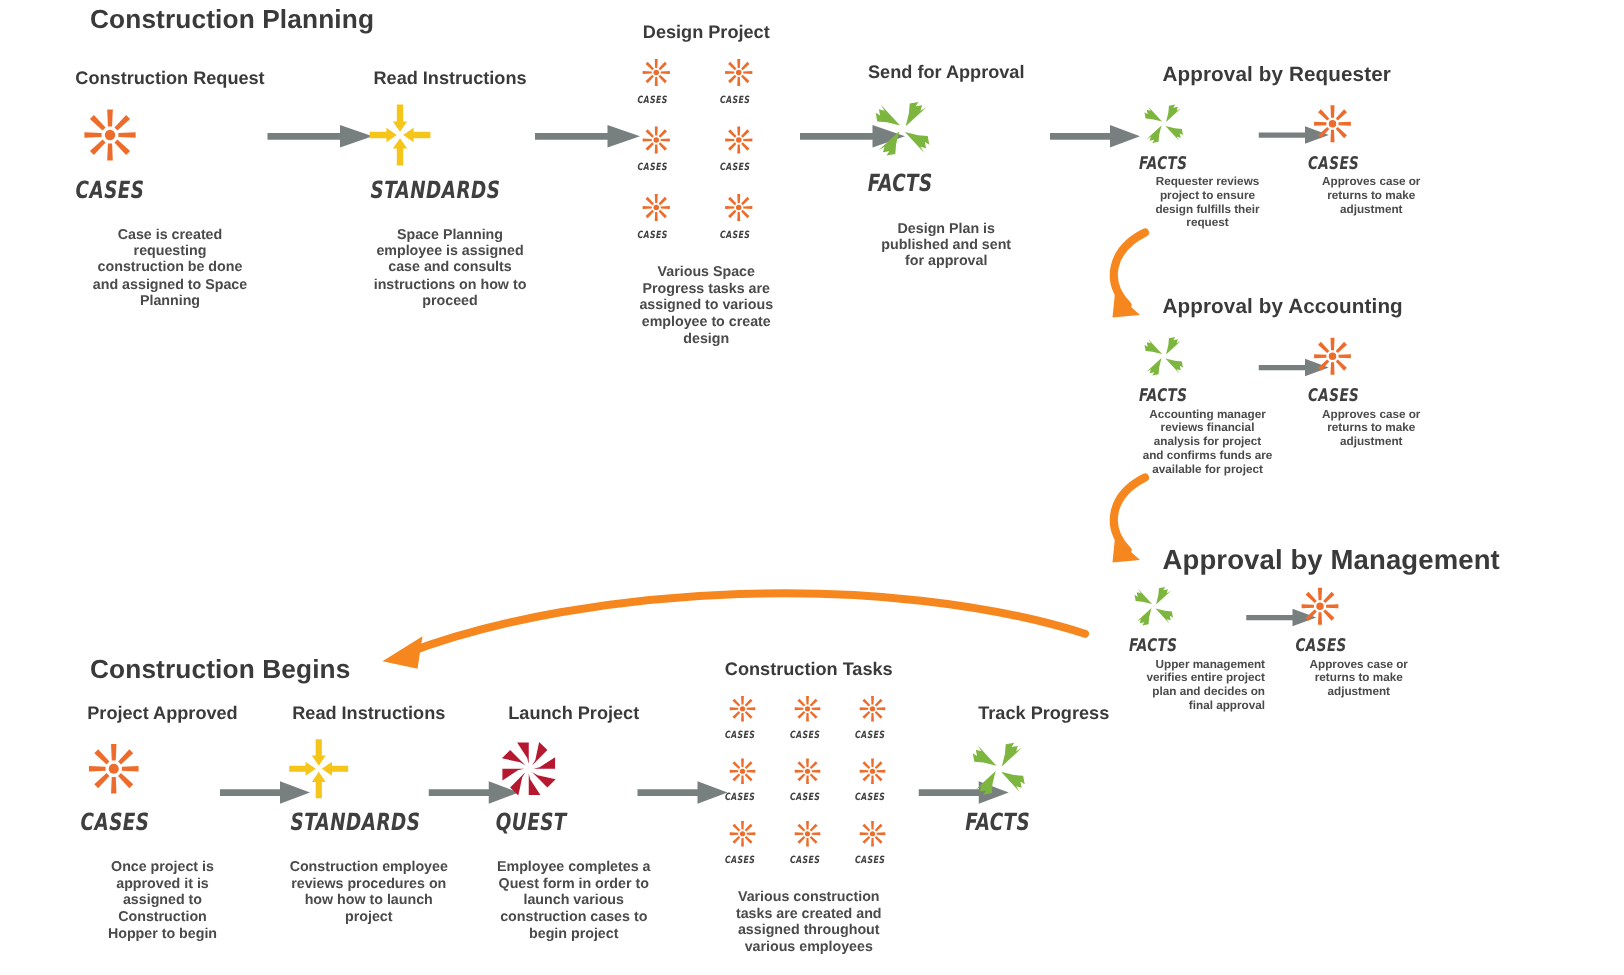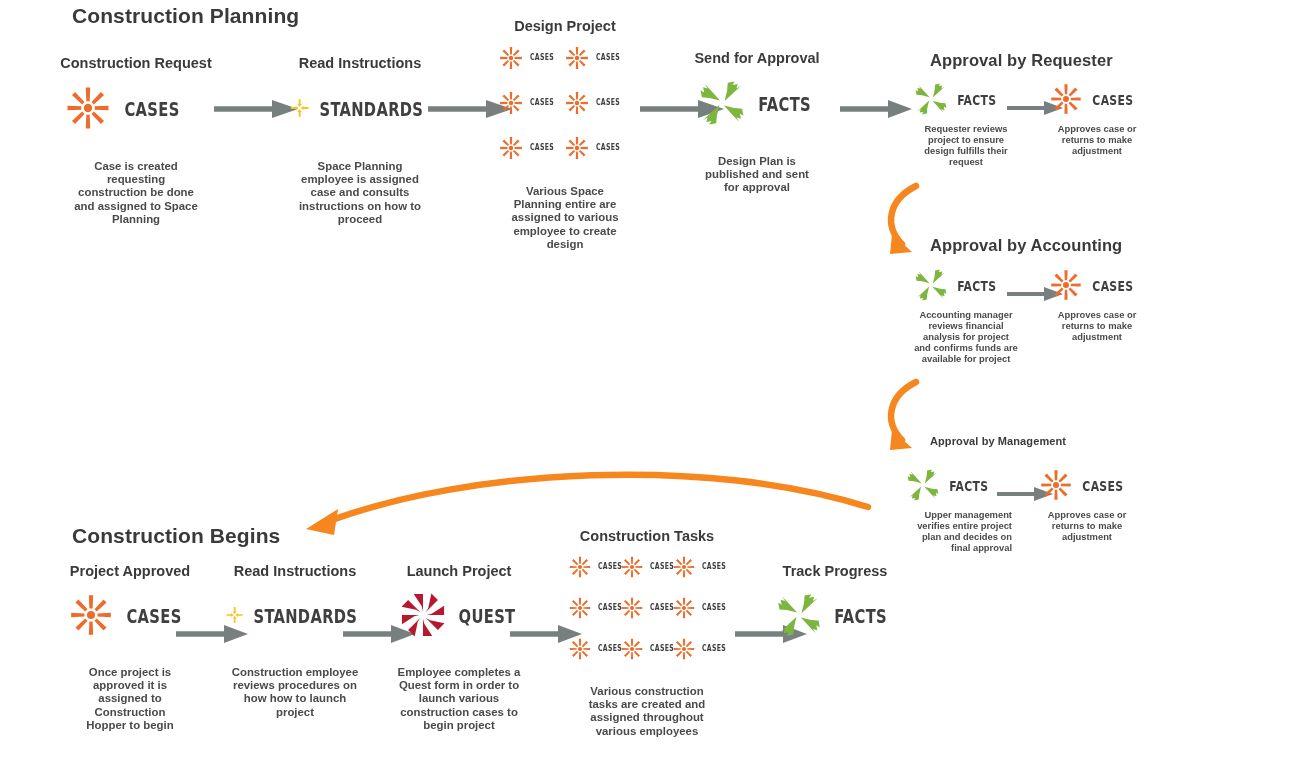--- a/index.html
+++ b/index.html
@@ -26,21 +26,21 @@
   
   .node{position:absolute;text-align:center;}
   .node-title{
     font-size:14.5px;
     font-weight:bold;
     color:#3a3a3a;
     white-space:nowrap;
     margin-bottom:4px;
     line-height:1.15;
   }
-  .icon-wrap{display:flex;flex-direction:row;align-items:center;justify-content:flex-start;}
+  .icon-wrap{display:flex;flex-direction:column;align-items:flex-start;justify-content:flex-start;font-style:italic;}
   .icon-label{
     font-family:"DejaVu Sans Condensed","Liberation Sans", sans-serif;
     font-weight:bold;
     color:#3f3f3f;
     letter-spacing:0.4px;
     line-height:1;
     transform:scaleX(0.86);
   }
   .icon-label.lg{font-size:19px;margin-top:3px;}
   .icon-label.md{font-size:14px;margin-top:2px;}
@@ -227,21 +227,21 @@
           </svg>
         <div class="icon-label sm">CASES</div>
       </div>
       <div class="icon-wrap">
         <svg width="34" height="34" viewBox="0 0 100 100">
             <use href="#def-cases" fill="#ED6C2B"></use>
           </svg>
         <div class="icon-label sm">CASES</div>
       </div>
     </div>
-    <div class="node-desc" style="width:128px;margin-left:9px;">Various Space Planning entire are assigned to various employee to create design</div>
+    <div class="node-desc" style="width:128px;margin-left:9px;">Various Space Progress tasks are assigned to various employee to create design</div>
   </div>
 
   <svg class="arrow-svg" style="left:640px;top:98px;" width="86" height="22" viewBox="0 0 86 22">
     <path d="M0 11 L62 11" stroke="#77807F" stroke-width="5.4" fill="none"></path>
     <path d="M58 2 L84 11 L58 20 Z" fill="#77807F"></path>
   </svg>
 
   <div class="node" style="left:690px;top:50px;width:134px;">
     <div class="node-title">Send for Approval</div>
     <div class="icon-wrap">
@@ -315,21 +315,21 @@
       <div class="icon-label md">CASES</div>
     </div>
     <div class="node-desc tiny" style="width:92px;margin-left:8px;">Approves case or returns to make adjustment</div>
   </div>
 
   <svg class="arrow-svg" style="left:878px;top:378px;" width="70" height="82" viewBox="0 0 70 82">
     <path d="M38 4 C10 18 6 44 24 62" stroke="#F6871F" stroke-width="6.5" fill="none" stroke-linecap="round"></path>
     <path d="M14 52 L34 70 L12 72 Z" fill="#F6871F"></path>
   </svg>
 
-  <div class="section-title" style="left:930px;top:435px;font-size:11px;">Approval by Management</div>
+  <div class="section-title" style="left:930px;top:435px;font-size:22px;">Approval by Management</div>
 
   <div class="node" style="left:900px;top:462px;width:116px;">
     <div class="icon-wrap">
       <svg width="46" height="46" viewBox="0 0 100 100">
         <use href="#def-facts" fill="#7DB63F"></use>
       </svg>
       <div class="icon-label md">FACTS</div>
     </div>
     <div class="node-desc tiny" style="width:108px;margin-left:4px;text-align:right;">Upper management verifies entire project plan and decides on final approval</div>
   </div>

